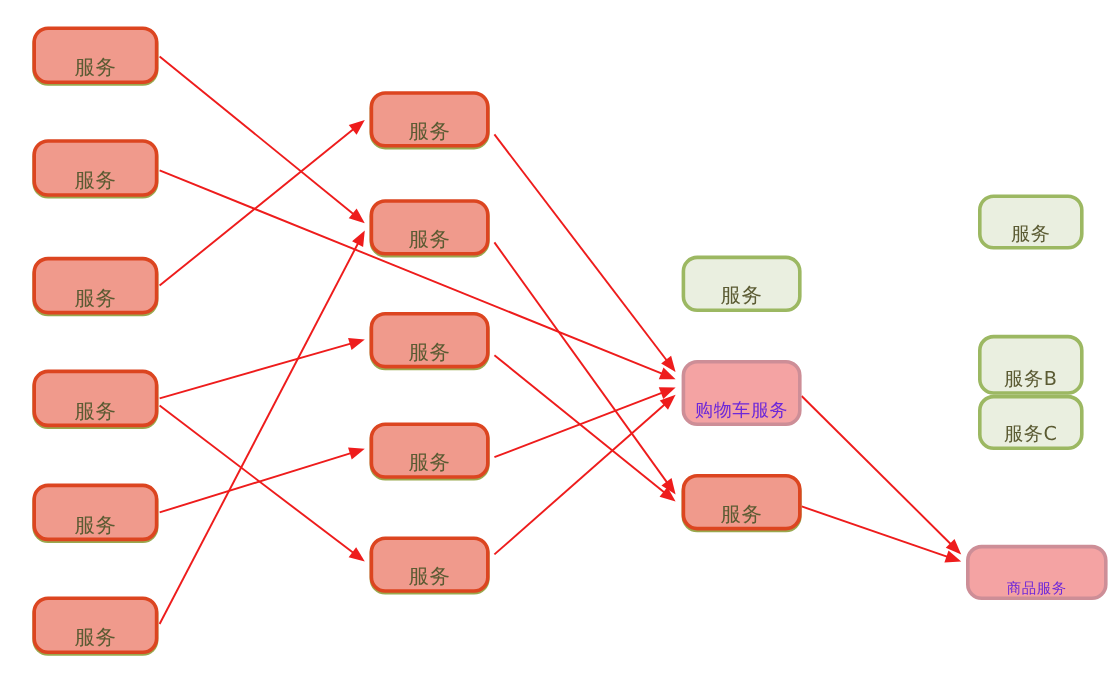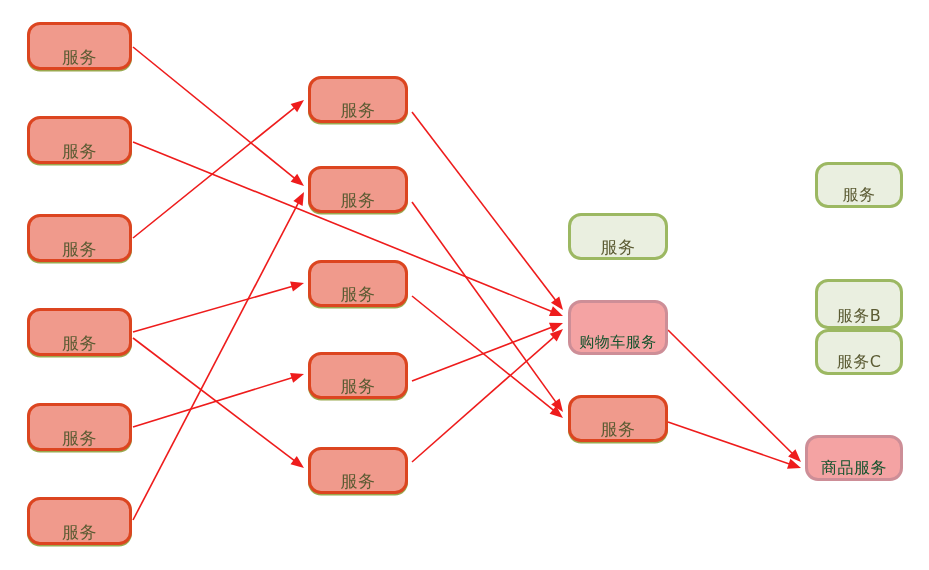--- a/index.html
+++ b/index.html
@@ -49,21 +49,21 @@
     border-color: #dc4520;
     border-width: 3.5px;
     color: #5b5b33;
     box-shadow: 0 1.5px 0 0 #9aa84e;
   }
   
   .theme-pink {
     background: #f4a3a3;
     border-color: #cd8e97;
     border-width: 3.5px;
-    color: #14532d;
+    color: #6d28d9;
   }
   
   .theme-green {
     background: #eaefe0;
     border-color: #9cb862;
     border-width: 3.5px;
     color: #5b5b33;
   }
 </style>
 </head>
@@ -173,17 +173,17 @@
       </div>
       <div class="node theme-green" style="left: 815px; top: 162px; width: 88px; height: 46px; font-size: 16px;">
         <span class="node-label">服务</span>
       </div>
       <div class="node theme-green" style="left: 815px; top: 256px; width: 88px; height: 50px; font-size: 16px; margin-top: 23px;">
         <span class="node-label">服务B</span>
       </div>
       <div class="node theme-green" style="left: 815px; top: 329px; width: 88px; height: 46px; font-size: 16px;">
         <span class="node-label">服务C</span>
       </div>
-      <div class="node theme-pink" style="left: 805px; top: 435px; width: 98px; height: 46px; font-size: 16px;">
+      <div class="node theme-pink" style="left: 805px; top: 454px; width: 118px; height: 46px; font-size: 12px;">
         <span class="node-label">商品服务</span>
       </div>
     </div>
 </div>
 
 </body></html>

